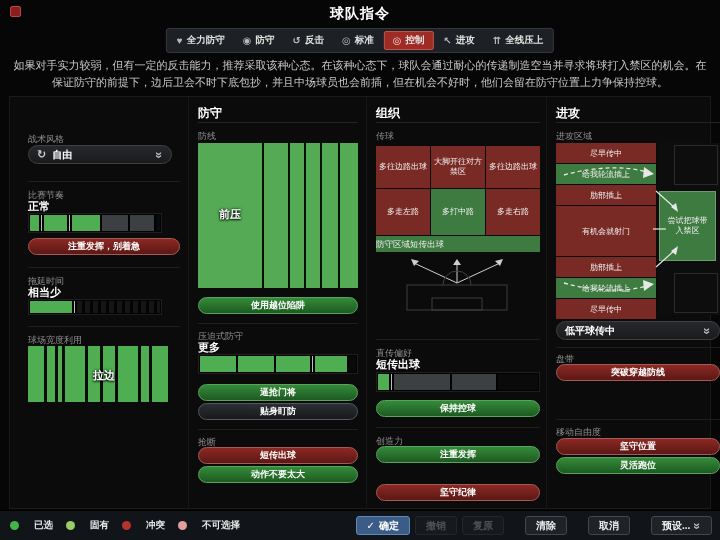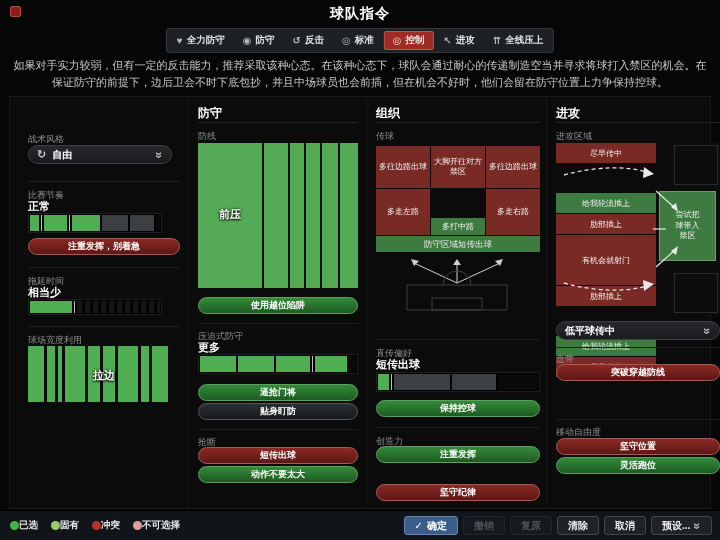--- a/index.html
+++ b/index.html
@@ -60,45 +60,45 @@
                color:#fff;text-shadow:0 1px 2px #000,0 0 3px #000;}
   
   .dline{position:absolute;left:0;display:flex;gap:2px;background:#061106;}
   .dseg{background:#55aa55;height:100%;}
   
   .pass-grid{position:absolute;left:0;}
   .pg-row{display:flex;gap:1px;margin-bottom:1px;}
   .pg-cell{flex:1;display:flex;align-items:center;justify-content:center;text-align:center;
            font-size:8px;line-height:1.25;color:#f0f0f0;padding:1px;cursor:pointer;}
   .pg-red{background:#7a2a24;}
-  .pg-green{background:#3e7b40;margin-top:29px;}
-  .pg-bar{height:16px;line-height:16px;text-align:center;font-size:8.5px;color:#f0f0f0;
+  .pg-green{background:#3e7b40;}
+  .pg-bar{height:16px;line-height:16px;font-size:8.5px;color:#f0f0f0;
           background:#3e7b40;margin-top:1px;cursor:pointer;}
   
   .zones{position:absolute;left:0;}
   .zrows{position:absolute;left:0;top:0;width:100px;display:flex;flex-direction:column;gap:1px;}
   .zrow{display:flex;align-items:center;justify-content:center;font-size:8px;color:#f0f0f0;
         text-align:center;cursor:pointer;font-family:Liberation Mono, monospace;}
   .zright{position:absolute;left:101px;top:0;right:0;bottom:0;background:#0d0d0d;}
   .zbox{position:absolute;left:2px;right:4px;display:flex;align-items:center;justify-content:center;
         text-align:center;font-size:8px;line-height:1.3;color:#f0f0f0;background:#3e7b40;
-        border:1px solid rgba(255,255,255,0.25);padding:13px;cursor:pointer;}
+        border:1px solid rgba(255,255,255,0.25);padding:5px;cursor:pointer;}
   .zfaint{position:absolute;border:1px solid rgba(255,255,255,0.12);}
   .zones svg{position:absolute;left:0;top:0;pointer-events:none;}
   
   .footer{position:absolute;left:0;right:0;bottom:0;height:30px;background:#111419;border-top:1px solid #000;}
   .legend{position:absolute;left:10px;top:0;height:100%;display:flex;align-items:center;gap:13px;}
-  .litem{display:flex;align-items:center;gap:0;font-size:9.5px;font-weight:bold;color:#e8e8e8;}
+  .litem{display:flex;align-items:center;gap:15px;font-size:9.5px;font-weight:bold;color:#e8e8e8;}
   .dot{width:9px;height:9px;border-radius:50%;}
   .fbtns{position:absolute;right:8px;top:5px;display:flex;gap:5px;}
   .fbtn{height:19px;line-height:17px;padding:0 10px;border-radius:3px;font-size:10px;font-weight:bold;
         border:1px solid;cursor:pointer;white-space:nowrap;display:flex;align-items:center;gap:4px;}
   .fbtn.primary{background:#3a5c86;border-color:#6288b3;color:#fff;}
   .fbtn.disabled{background:#17191c;border-color:#24272a;color:#4d5257;cursor:default;}
-  .fbtn.normal{background:#1f2226;border-color:#43474c;color:#eee;}
+  .fbtn.normal{background:#1f2226;border-color:#43474c;color:#eee;margin-left:16px;}
 </style>
 </head>
 <body>
 
 <div class="screen">
 
   <div class="logo"></div>
   <div class="page-title">球队指令</div>
 
   <div class="tabbar">

